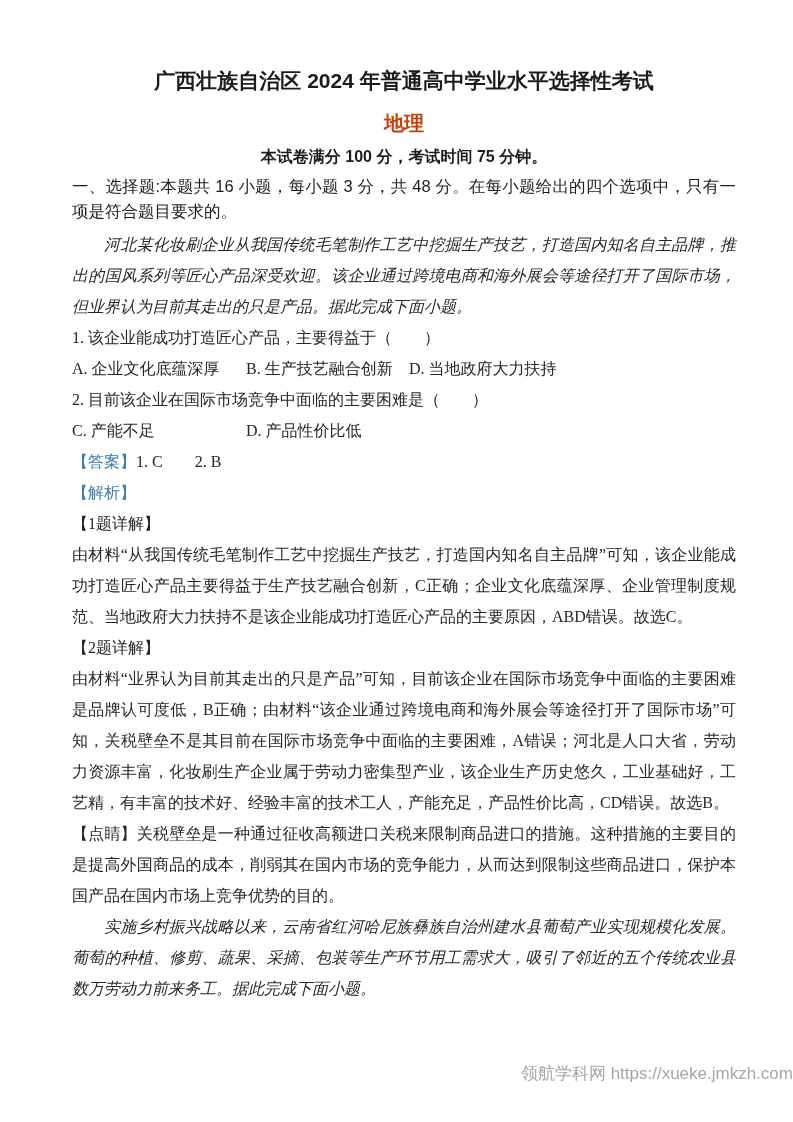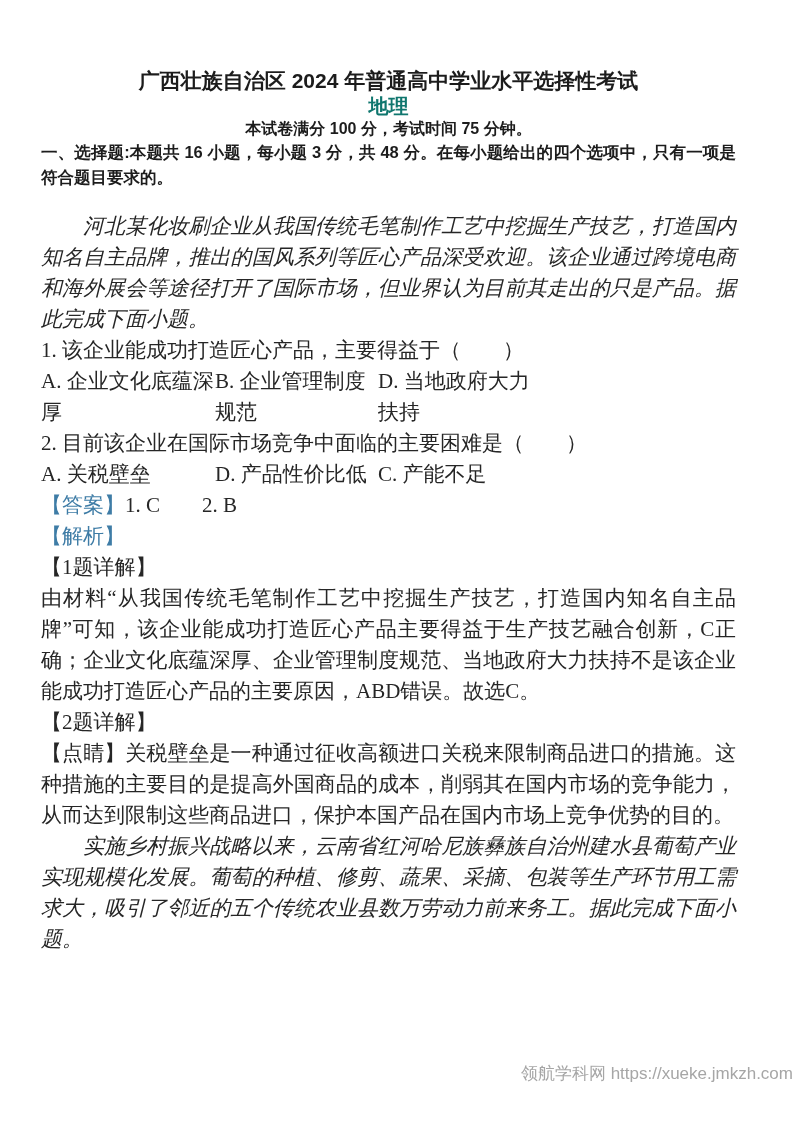--- a/index.html
+++ b/index.html
@@ -5,46 +5,46 @@
   html,body { margin:0; padding:0; }
   body { background:#ffffff; }
   .doc {
     position:relative;
     width:793px; height:1122px;
     background:#ffffff;
     overflow:hidden;
     color:#262626;
     font-family:"Liberation Serif","DejaVu Serif",serif;
   }
-  .content { padding:68px 57px 0 41px; }
+  .content { padding:68px 57px 0 72px; }
 
   
   .title {
     font-family:"Liberation Sans","DejaVu Sans",sans-serif;
     font-weight:bold; font-size:21px; line-height:26px;
     text-align:center; color:#1c1c1c;
   }
   .subject {
     font-family:"Liberation Sans","DejaVu Sans",sans-serif;
     font-weight:bold; font-size:20px; line-height:24px;
-    text-align:center; color:#0f766e;
+    text-align:center; margin-top:17px; color:#c2410c;
   }
   .exam-info {
     font-family:"Liberation Sans","DejaVu Sans",sans-serif;
     font-weight:bold; font-size:16px; line-height:22px;
-    text-align:center; color:#1c1c1c;
+    text-align:center; margin-top:11px; color:#1c1c1c;
   }
   .section-rule {
     font-family:"Liberation Sans","DejaVu Sans",sans-serif;
-    font-weight:bold; font-size:16.5px; line-height:25px;
-    text-align:justify; color:#1c1c1c;
+    font-weight:normal; font-size:16.5px; line-height:25px;
+    margin-top:6px; text-align:justify; color:#1c1c1c;
   }
 
   
-  .body-text { font-size:21px; line-height:31px; margin-top:21px; }
+  .body-text { font-size:16px; line-height:31px; margin-top:5px; }
   .body-text p { margin:0; text-align:justify; }
   .passage { font-style:italic; text-indent:2em; }
   .options-row {
     display:grid;
     grid-template-columns:174px 163px 163px auto;
     line-height:31px;
   }
   .blue { color:#3e7ca6; }
   .answer-line span { white-space:pre-wrap; }
 
@@ -66,43 +66,43 @@
     <div class="exam-info">本试卷满分 100 分，考试时间 75 分钟。</div>
     <div class="section-rule">一、选择题:本题共 16 小题，每小题 3 分，共 48 分。在每小题给出的四个选项中，只有一项是符合题目要求的。</div>
 
     <div class="body-text">
 
       <p class="passage">河北某化妆刷企业从我国传统毛笔制作工艺中挖掘生产技艺，打造国内知名自主品牌，推出的国风系列等匠心产品深受欢迎。该企业通过跨境电商和海外展会等途径打开了国际市场，但业界认为目前其走出的只是产品。据此完成下面小题。</p>
 
       <p>1. 该企业能成功打造匠心产品，主要得益于（　　）</p>
       <div class="options-row">
         <span>A. 企业文化底蕴深厚</span>
-        <span>B. 企业管理制度规范</span>
+        <span>B. 生产技艺融合创新</span>
         <span>D. 当地政府大力扶持</span>
       </div>
 
       <p>2. 目前该企业在国际市场竞争中面临的主要困难是（　　）</p>
       <div class="options-row">
-        <span>A. 关税壁垒</span>
+        <span>C. 产能不足</span>
         <span>D. 产品性价比低</span>
-        <span>C. 产能不足</span>
       </div>
 
       <p class="answer-line">
         <span class="blue">【答案】</span><span>1. C　　2. B</span>
       </p>
 
       <p>
         <span class="blue">【解析】</span>
       </p>
 
       <p>【1题详解】</p>
       <p>由材料“从我国传统毛笔制作工艺中挖掘生产技艺，打造国内知名自主品牌”可知，该企业能成功打造匠心产品主要得益于生产技艺融合创新，C正确；企业文化底蕴深厚、企业管理制度规范、当地政府大力扶持不是该企业能成功打造匠心产品的主要原因，ABD错误。故选C。</p>
 
       <p>【2题详解】</p>
+      <p>由材料“业界认为目前其走出的只是产品”可知，目前该企业在国际市场竞争中面临的主要困难是品牌认可度低，B正确；由材料“该企业通过跨境电商和海外展会等途径打开了国际市场”可知，关税壁垒不是其目前在国际市场竞争中面临的主要困难，A错误；河北是人口大省，劳动力资源丰富，化妆刷生产企业属于劳动力密集型产业，该企业生产历史悠久，工业基础好，工艺精，有丰富的技术好、经验丰富的技术工人，产能充足，产品性价比高，CD错误。故选B。</p>
 
       <p>
         <span>【点睛】</span><span>关税壁垒是一种通过征收高额进口关税来限制商品进口的措施。这种措施的主要目的是提高外国商品的成本，削弱其在国内市场的竞争能力，从而达到限制这些商品进口，保护本国产品在国内市场上竞争优势的目的。</span>
       </p>
 
       <p class="passage">实施乡村振兴战略以来，云南省红河哈尼族彝族自治州建水县葡萄产业实现规模化发展。葡萄的种植、修剪、蔬果、采摘、包装等生产环节用工需求大，吸引了邻近的五个传统农业县数万劳动力前来务工。据此完成下面小题。</p>
 
 
     </div>
   </div>

